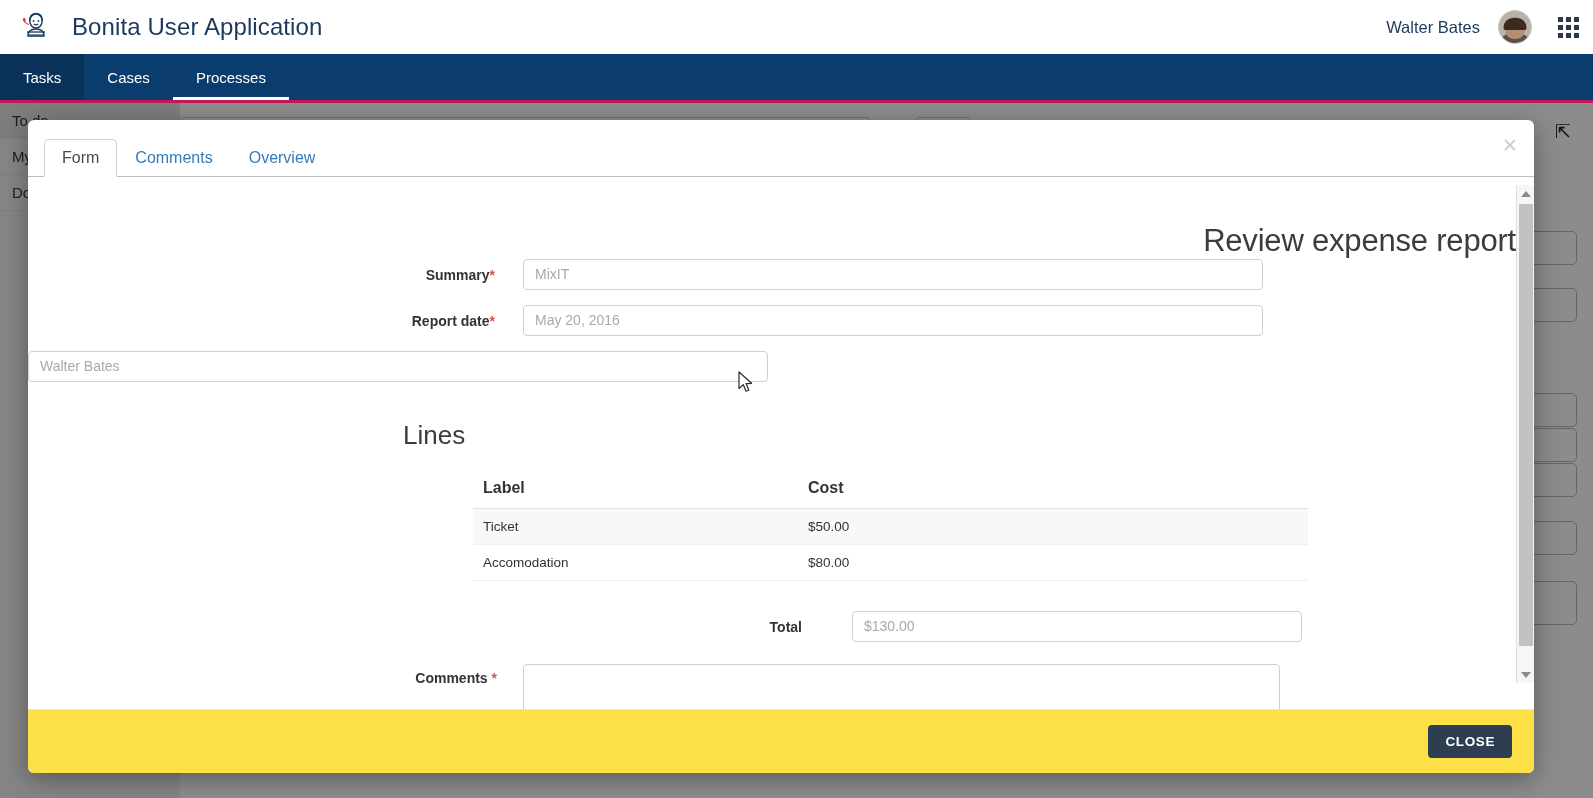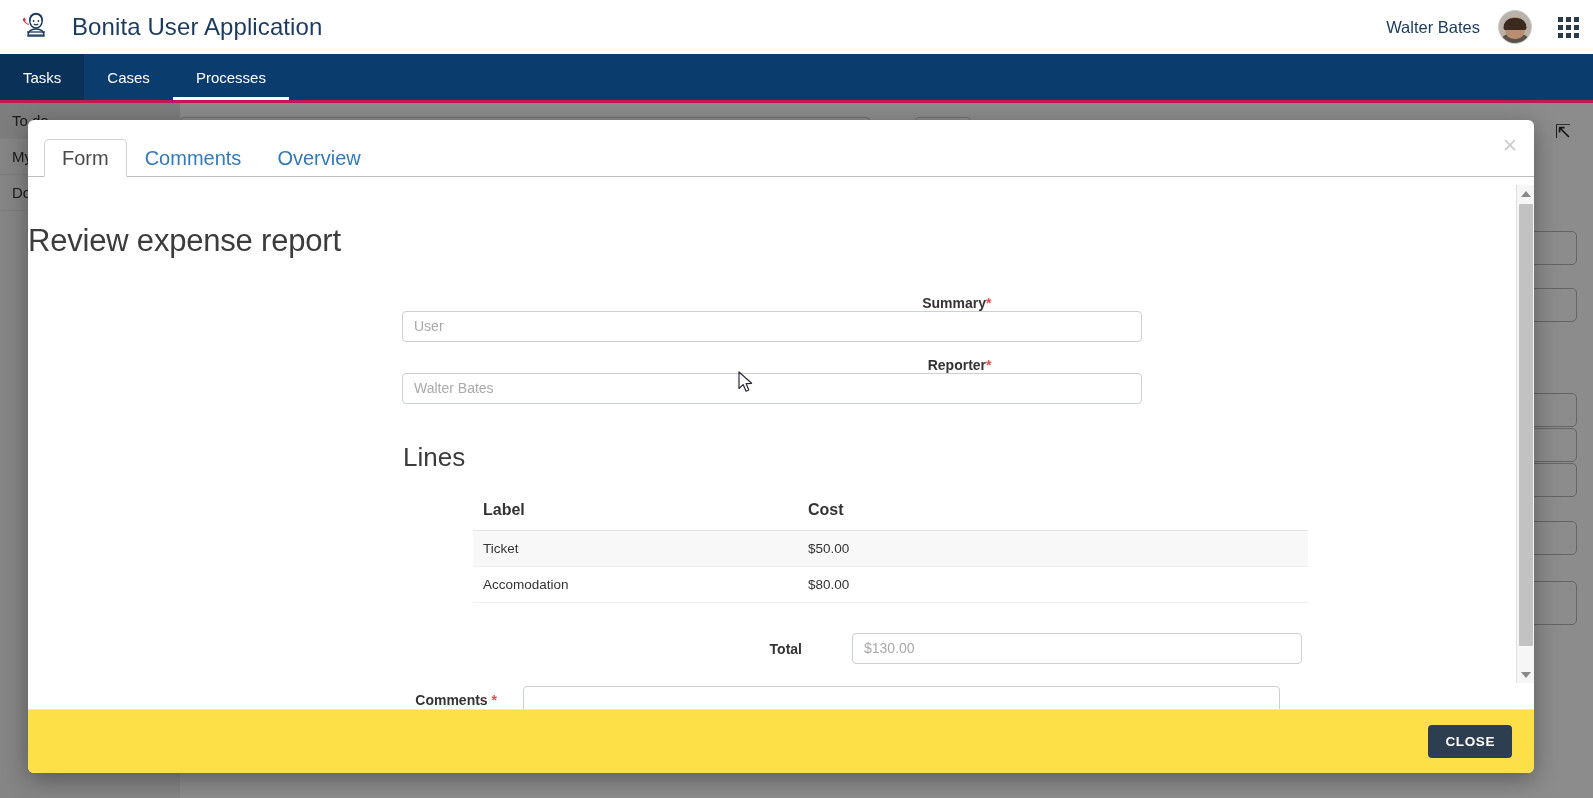--- a/index.html
+++ b/index.html
@@ -253,21 +253,21 @@
     height: 57px;
     flex: 0 0 57px;
     border-bottom: 1px solid #bdbdbd;
     padding-left: 16px;
     display: flex;
     align-items: flex-end;
   }
 
   .tabs { display: flex; align-items: flex-end; height: 100%; }
   .tab {
-    font-size: 20px;
+    font-size: 16px;
     padding: 9px 17px;
     color: #337ab7;
     cursor: pointer;
     position: relative;
     top: 1px;
     border: 1px solid transparent;
     border-radius: 5px 5px 0 0;
     white-space: nowrap;
     line-height: 18px;
   }
@@ -297,34 +297,32 @@
   .form-scroll {
     position: absolute;
     top: 0; left: 0;
     width: 1488px;
     height: 100%;
     overflow: hidden;
     padding-top: 20px;
   }
 
   .form-title {
-    text-align: left;
+    text-align: right;
     font-size: 31px;
     color: #3c3c3c;
     font-weight: 400;
     margin-top: 26px;
-    margin-bottom: 36px;
     letter-spacing: -0.2px;
   }
 
   .form-row {
     display: flex;
     align-items: center;
     margin-bottom: 15px;
-    flex-direction: column;
   }
   .form-label {
     width: 495px;
     text-align: right;
     padding-right: 28px;
     font-size: 14px;
     font-weight: bold;
     color: #333333;
     white-space: nowrap;
   }
@@ -599,28 +597,31 @@
 
     <div class="modal-body">
       <div class="form-scroll">
 
         <div class="form-title">Review expense report</div>
 
         <div class="form-row">
           <div class="form-label">
             <span>Summary</span><span class="req">*</span>
           </div>
-          <div class="form-control">User</div>
-        </div>
-
+          <div class="form-control">MixIT</div>
+        </div>
 
         <div class="form-row">
           <div class="form-label">
-            <span>Reporter</span><span class="req">*</span>
+            <span>Report date</span><span class="req">*</span>
           </div>
+          <div class="form-control">May 20, 2016</div>
+        </div>
+
+        <div class="form-row">
           <div class="form-control">Walter Bates</div>
         </div>
 
         <div class="lines-heading">Lines</div>
 
         <table class="lines-table">
           <thead>
             <tr>
               <th class="col-label">Label</th>
               <th class="col-cost">Cost</th>

